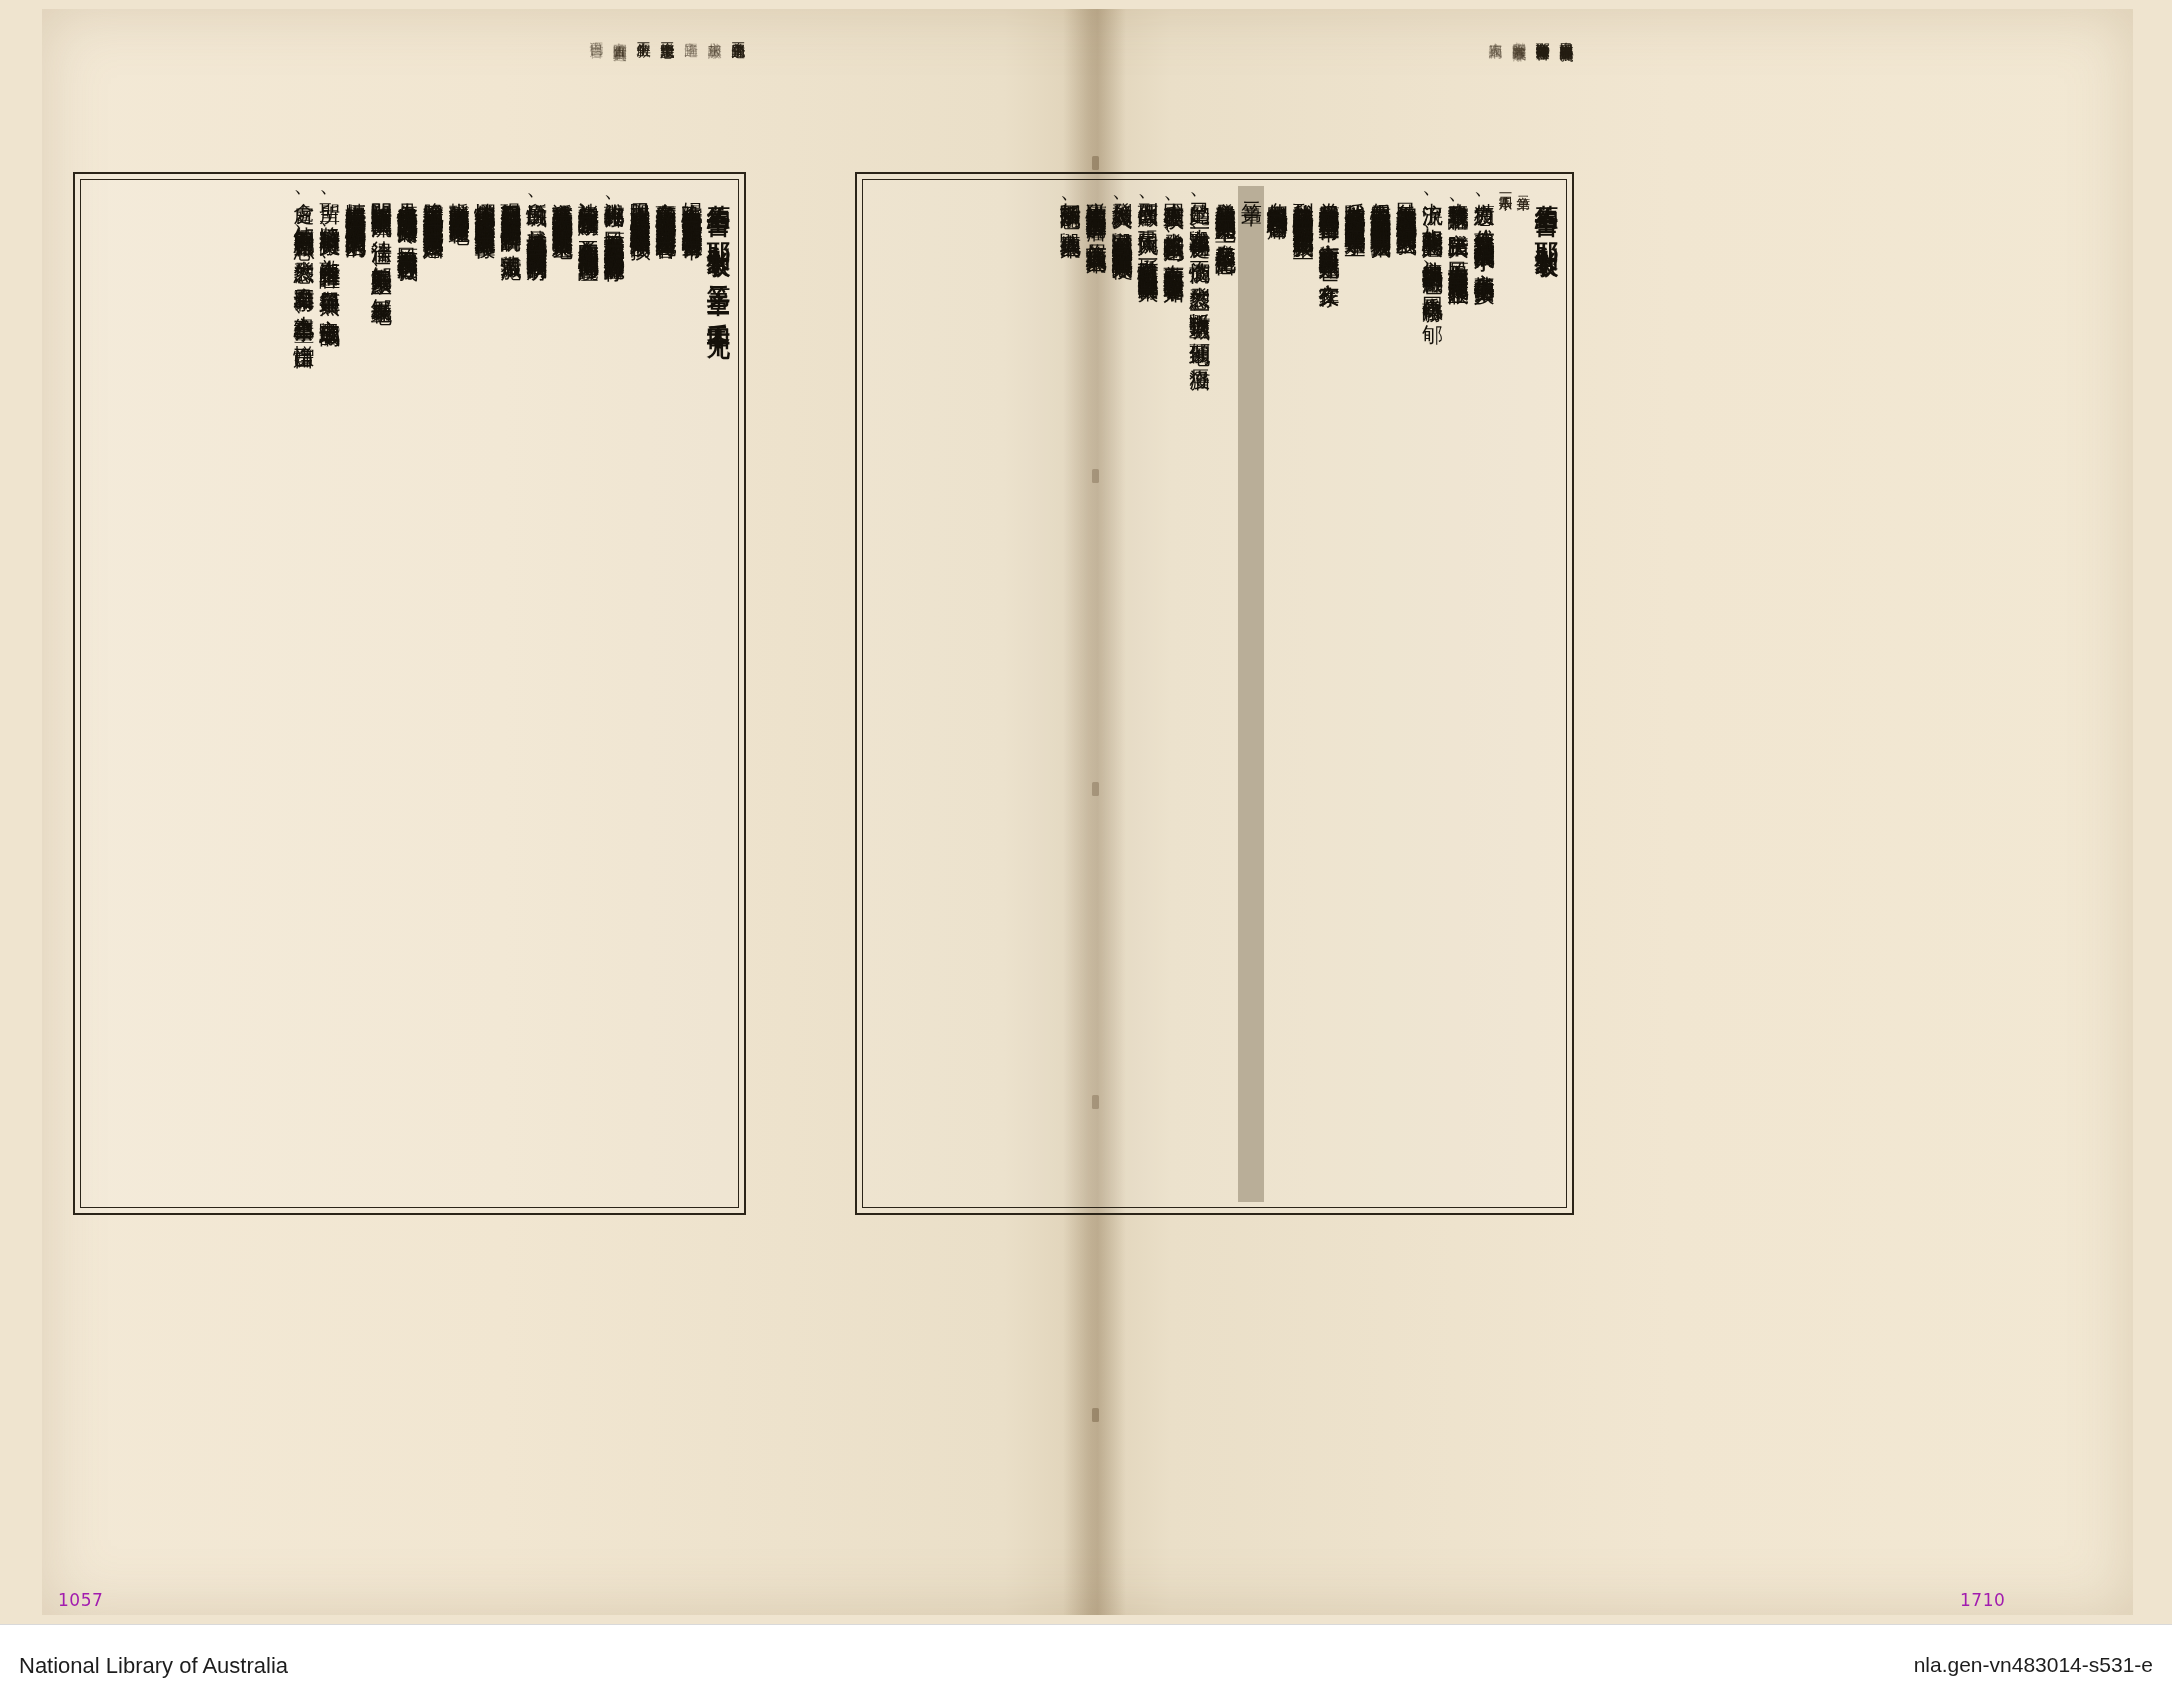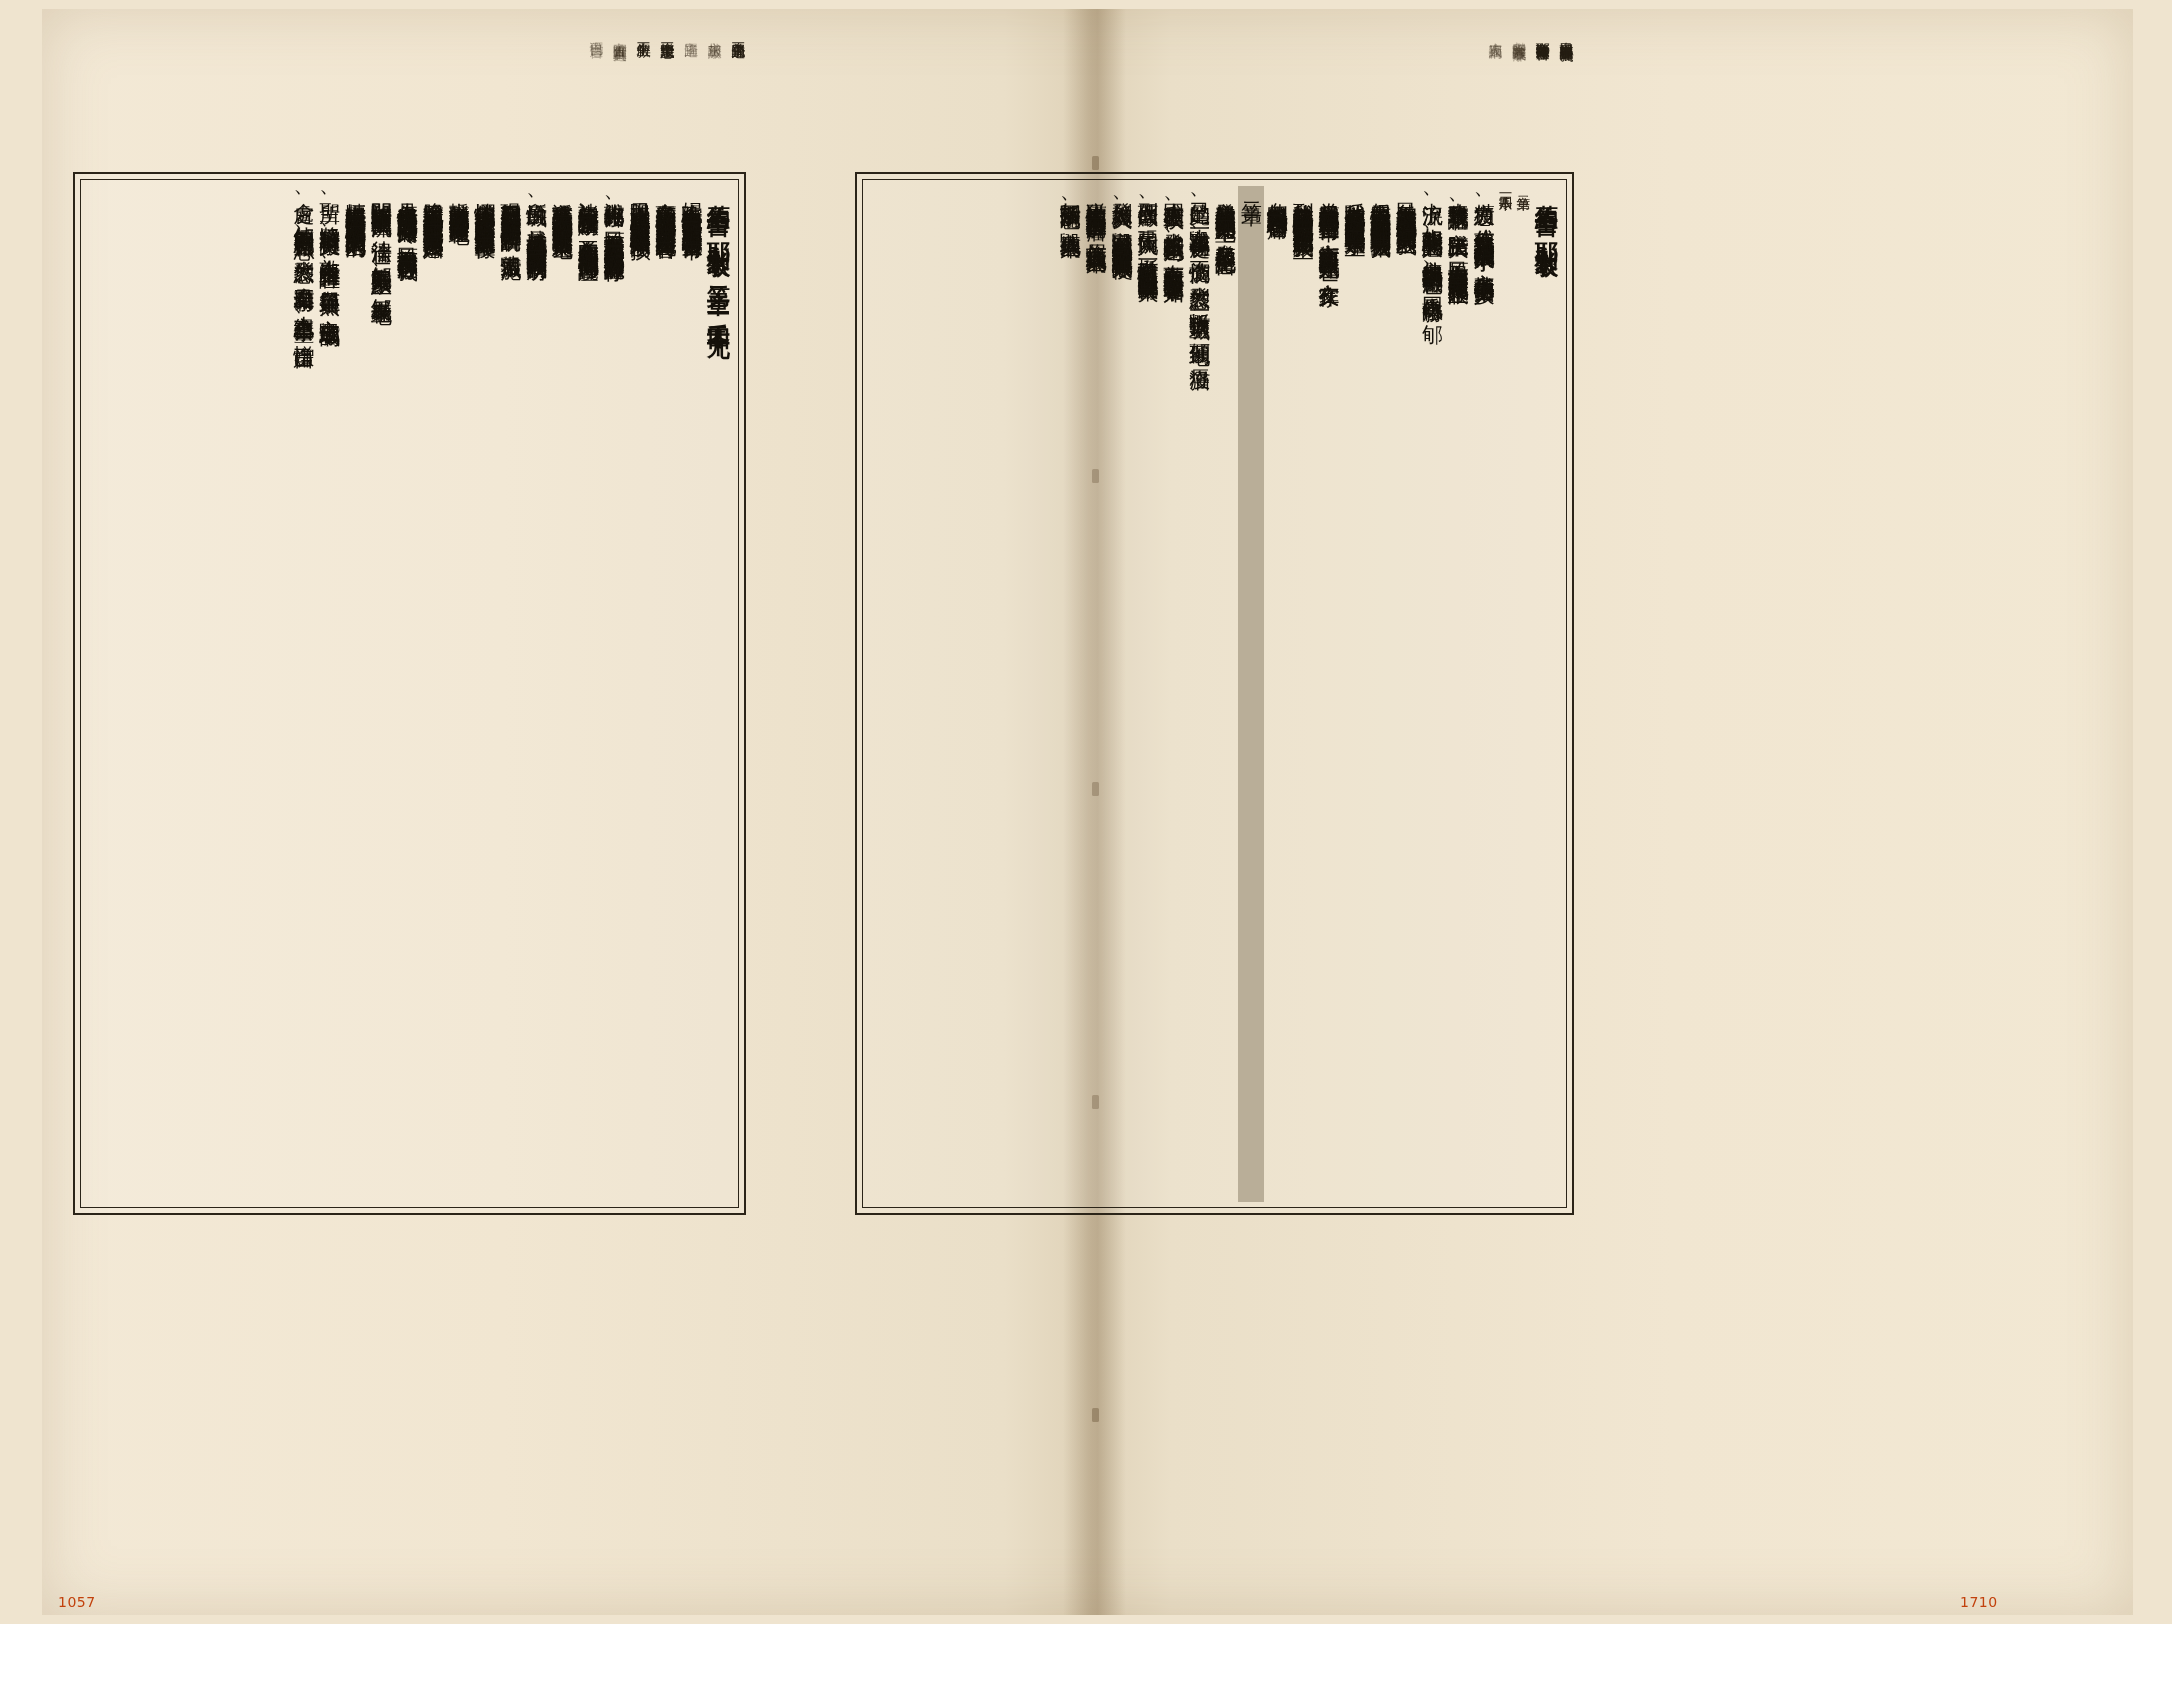--- a/index.html
+++ b/index.html
@@ -144,22 +144,22 @@
   .note.ghost { color: #8e8representative; }
   .ghost {
     color: rgba(60,50,34,0.33);
   }
 
   
   .folio {
     position: absolute;
     bottom: 13.6px;
     font-family: "DejaVu Sans", sans-serif;
-    font-size: 14px;
-    color: #c2410c;
+    font-size: 17px;
+    color: #a21caf;
     letter-spacing: 0.5px;
   }
   #folio-left  { left: 58px; }
   #folio-right { left: 1960px; }
 
   
   #credit-bar {
     position: absolute;
     left: 0;
     top: 1624px;
@@ -263,15 +263,19 @@
         <div class="col">牆垣盡定準繩行拆毀不將手撤回使濠與城盡都荒涼一同愁慘郇的諸門陷入地內郇的</div>
         <div class="col">聖所、將宮殿的牆垣交付敵人、敵人在主殿中大聲喧譁、與節筵日子無異、主立意毀壞郇城的</div>
         <div class="col">會處、使郇的節期安息日盡都見忘、大發烈怒、廢棄君王和祭司、上主棄絕自己祭臺、憎嫌自己</div>
       </div>
     </div>
 
     <div class="folio" id="folio-left">1057</div>
     <div class="folio" id="folio-right">1710</div>
   </div>
 
+  <div id="credit-bar">
+    <div id="credit-left">National Library of Australia</div>
+    <div id="credit-right">nla.gen-vn483014-s531-e</div>
+  </div>
 
 </div>
 
 
 </body></html>

